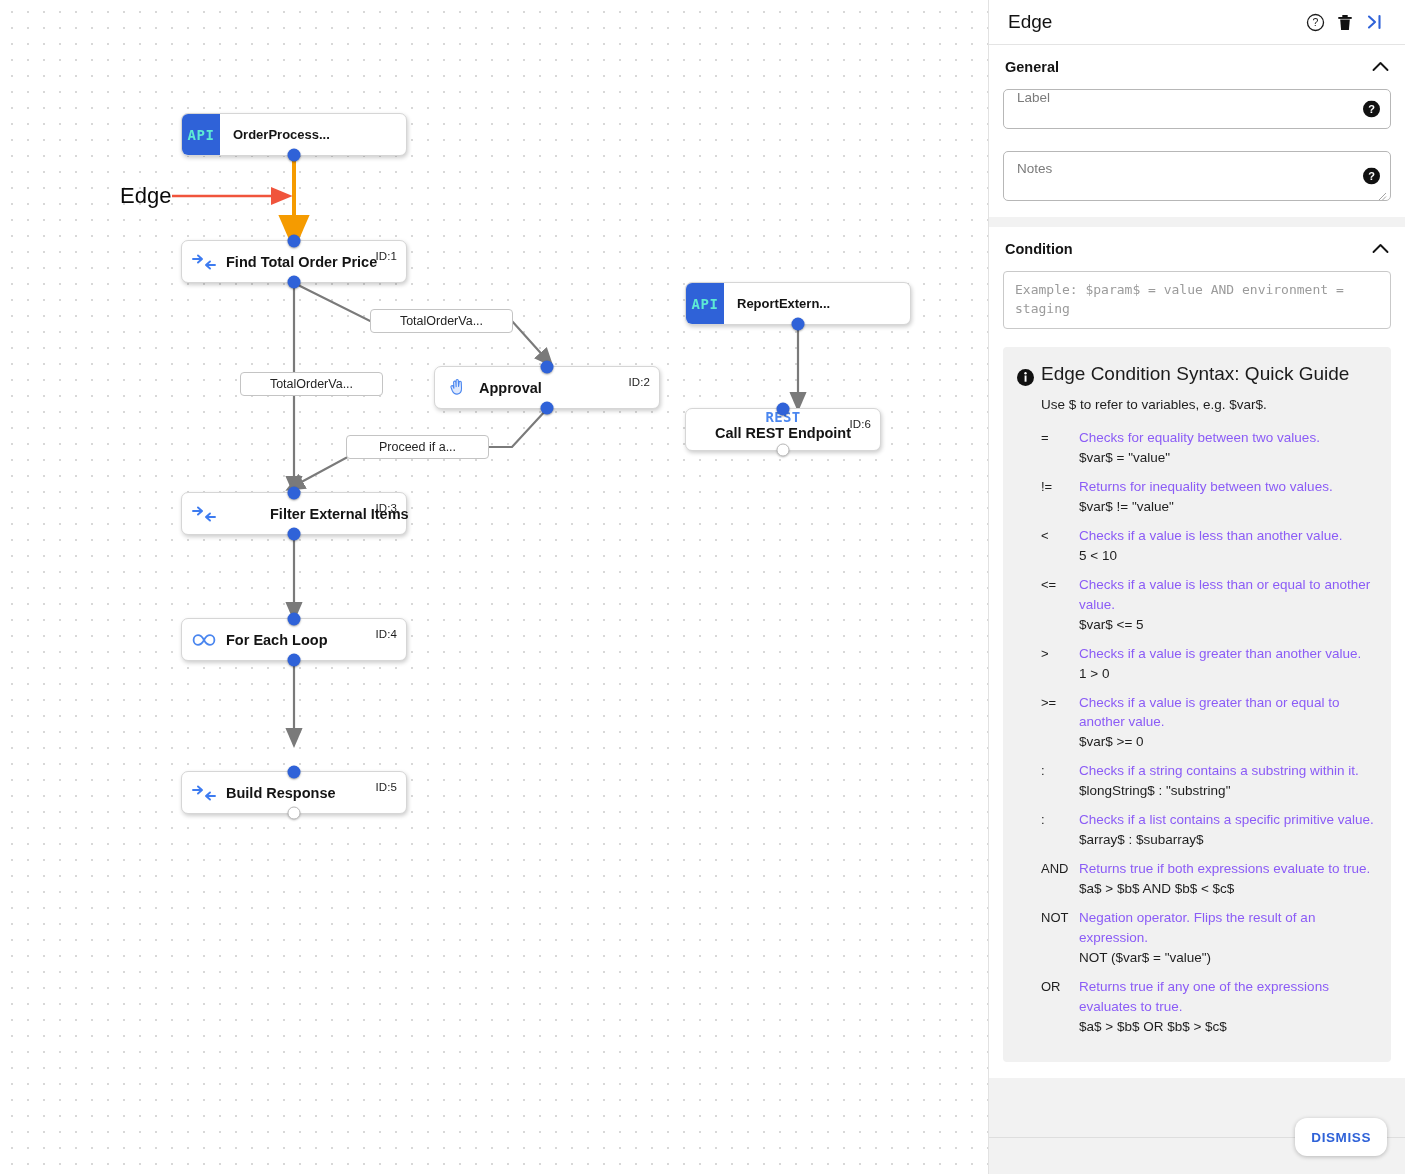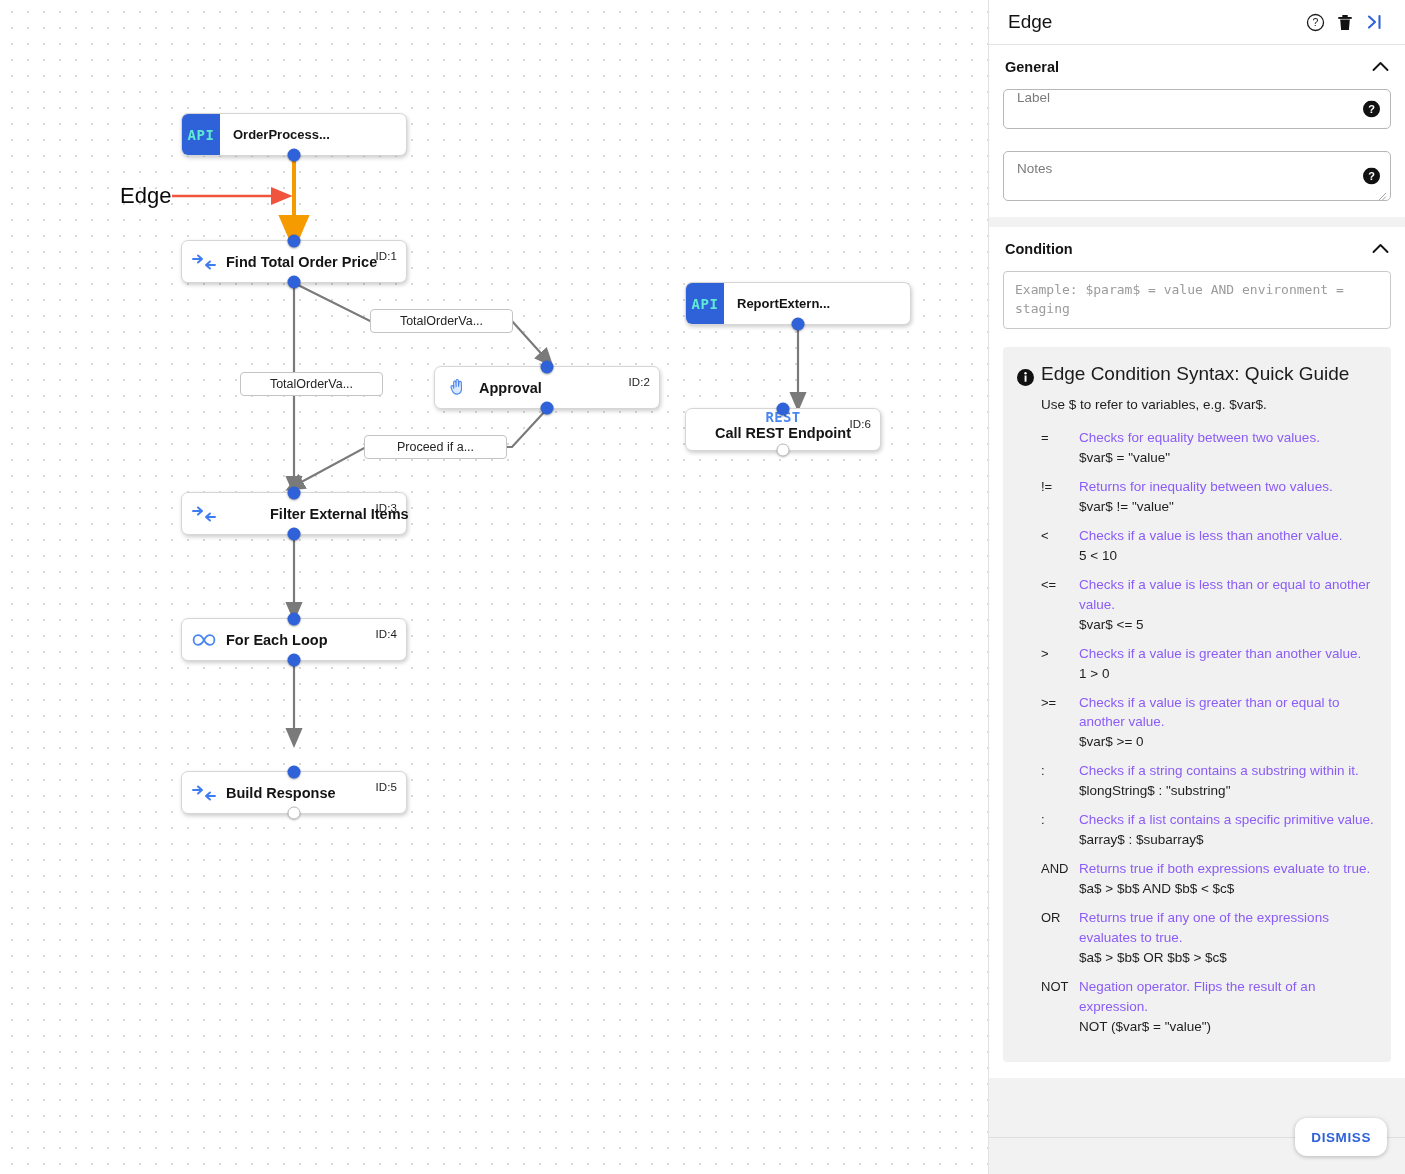--- a/index.html
+++ b/index.html
@@ -363,21 +363,21 @@
     <div class="node" style="left:685px; top:408px; width:196px; height:43px;flex-direction:column;">
       <div class="idtag">ID:6</div>
       <div class="rest-badge">REST</div>
       <div class="node-label">Call REST Endpoint</div>
       <div class="port top"></div>
       <div class="port bot hollow"></div>
     </div>
 
     <div class="edge-chip" style="left:370px; top:309px; width:143px;">TotalOrderVa...</div>
     <div class="edge-chip" style="left:240px; top:372px; width:143px;">TotalOrderVa...</div>
-    <div class="edge-chip" style="left:364px; top:435px; width:143px;">Proceed if a...</div>
+    <div class="edge-chip" style="left:346px; top:435px; width:143px;">Proceed if a...</div>
 
   </div>
 
   <div id="panel">
 
     <div class="panel-header">
       <div class="panel-title">Edge</div>
 
       <div class="hdr-icon">
         <svg width="19" height="19" viewBox="0 0 19 19">
@@ -525,31 +525,31 @@
                   </div>
                 </div>
                 <div class="op-row">
                   <div class="op-sym">AND</div>
                   <div class="op-desc">
                     <div class="op-text">Returns true if both expressions evaluate to true.</div>
                     <div class="op-ex">$a$ &gt; $b$ AND $b$ &lt; $c$</div>
                   </div>
                 </div>
                 <div class="op-row">
+                  <div class="op-sym">NOT</div>
+                  <div class="op-desc">
+                    <div class="op-text">Negation operator. Flips the result of an expression.</div>
+                    <div class="op-ex">NOT ($var$ = "value")</div>
+                  </div>
+                </div>
+                <div class="op-row">
                   <div class="op-sym">OR</div>
                   <div class="op-desc">
                     <div class="op-text">Returns true if any one of the expressions evaluates to true.</div>
                     <div class="op-ex">$a$ &gt; $b$ OR $b$ &gt; $c$</div>
-                  </div>
-                </div>
-                <div class="op-row">
-                  <div class="op-sym">NOT</div>
-                  <div class="op-desc">
-                    <div class="op-text">Negation operator. Flips the result of an expression.</div>
-                    <div class="op-ex">NOT ($var$ = "value")</div>
                   </div>
                 </div>
               </div>
           </div>
         </div>
       </div>
     </div>
 
     <div class="panel-footer">
       <div class="footer-rule"></div>

